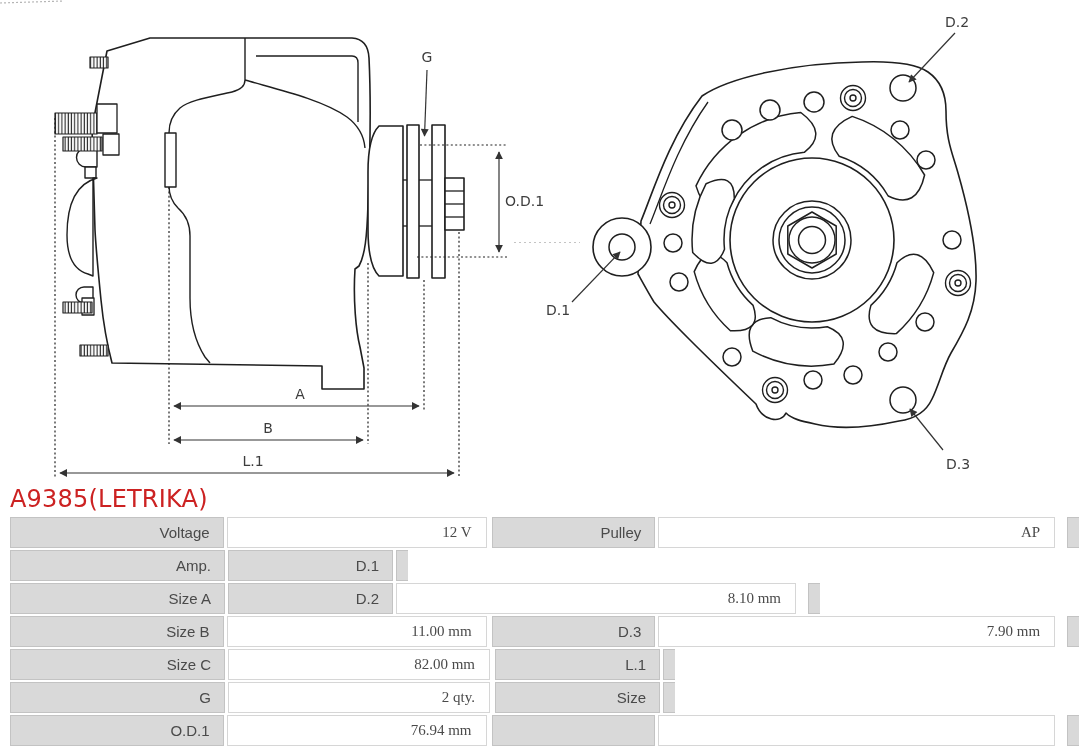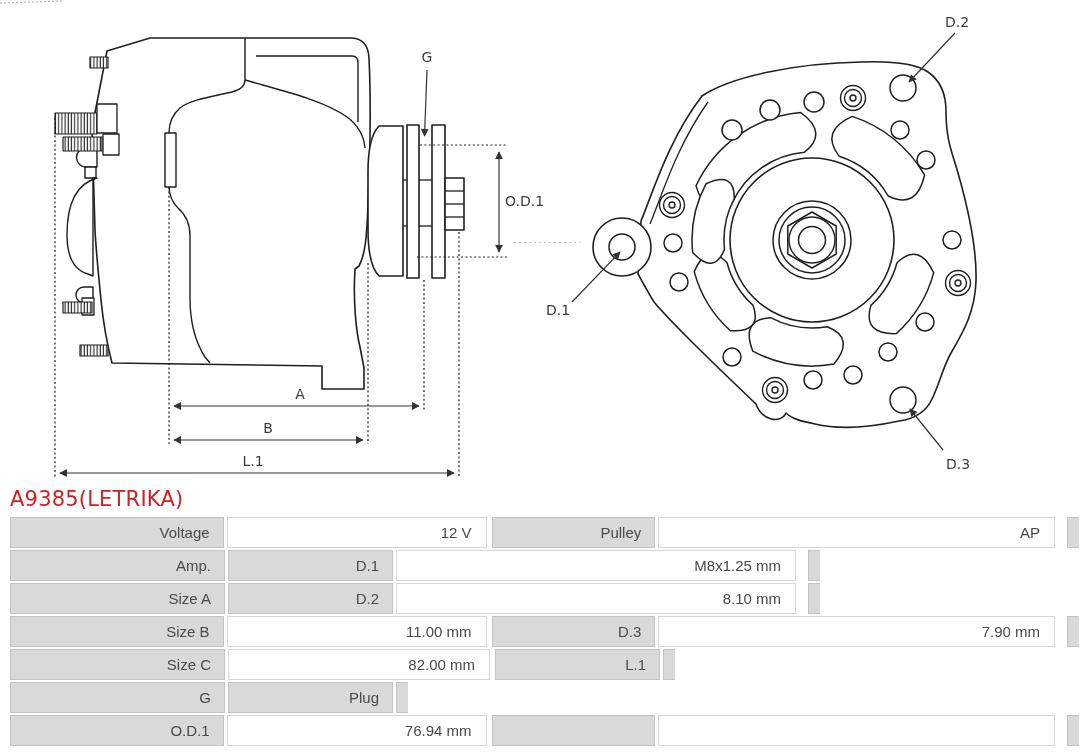--- a/index.html
+++ b/index.html
@@ -1,26 +1,26 @@
 <!DOCTYPE html>
 <html><head>
 <meta charset="utf-8">
 <style>
   html,body{margin:0;padding:0;background:#fff;}
   .page{position:relative;width:1080px;height:753px;background:#ffffff;overflow:hidden;
         font-family:"Liberation Sans",sans-serif;}
   .drawing-svg{position:absolute;left:0;top:0;}
   .part-title{position:absolute;left:10px;top:486px;font-family:"DejaVu Sans",sans-serif;
-              font-size:21px;line-height:26px;letter-spacing:0.2px;}
+              font-size:24px;line-height:26px;letter-spacing:0.2px;}
   .spec-table{position:absolute;left:10px;top:517px;width:1069px;}
   .spec-row{display:flex;height:31px;margin-bottom:2px;}
   .cell{box-sizing:border-box;font-size:15px;line-height:29px;color:#4a4a4a;
         text-align:right;white-space:nowrap;overflow:hidden;}
   .lbl{background:#d9d9d9;border:1px solid #c3c3c3;padding-right:13px;}
-  .val{background:#ffffff;border:1px solid #d6d6d6;padding-right:14px;}
+  .val{background:#ffffff;border:1px solid #d6d6d6;padding-right:14px;font-family:Liberation Serif, serif;}
   .c1{width:215px;margin-right:3px;padding-left:31px;}
   .c2{width:262px;margin-right:5px;}
   .c3{width:165px;margin-right:3px;}
   .c4{width:400px;margin-right:12px;}
   .c5{width:12px;background:#d9d9d9;border:1px solid #c3c3c3;border-right:none;}
   .dim-text{font-family:"DejaVu Sans",sans-serif;font-size:14px;fill:#3d3d3d;}
 </style>
 </head>
 <body>
 
@@ -194,21 +194,20 @@
       <div class="spec-row">
         <div class="cell c1 lbl">Voltage</div>
         <div class="cell c2 val">12 V</div>
         <div class="cell c3 lbl">Pulley</div>
         <div class="cell c4 val">AP</div>
         <div class="cell c5"></div>
       </div>
       <div class="spec-row">
         <div class="cell c1 lbl">Amp.</div>
         <div class="cell c3 lbl">D.1</div>
-        <div class="cell c4 val">M8x1.25 mm</div>
         <div class="cell c5"></div>
       </div>
       <div class="spec-row">
         <div class="cell c1 lbl">Size A</div>
         <div class="cell c3 lbl">D.2</div>
         <div class="cell c4 val">8.10 mm</div>
         <div class="cell c5"></div>
       </div>
       <div class="spec-row">
         <div class="cell c1 lbl">Size B</div>
@@ -218,21 +217,22 @@
         <div class="cell c5"></div>
       </div>
       <div class="spec-row">
         <div class="cell c1 lbl">Size C</div>
         <div class="cell c2 val">82.00 mm</div>
         <div class="cell c3 lbl">L.1</div>
         <div class="cell c5"></div>
       </div>
       <div class="spec-row">
         <div class="cell c1 lbl">G</div>
-        <div class="cell c3 lbl">Plug</div>
+        <div class="cell c2 val">2 qty.</div>
+        <div class="cell c3 lbl">Size</div>
         <div class="cell c5"></div>
       </div>
       <div class="spec-row">
         <div class="cell c1 lbl">O.D.1</div>
         <div class="cell c2 val">76.94 mm</div>
         <div class="cell c3 lbl"></div>
         <div class="cell c4 val"></div>
         <div class="cell c5"></div>
       </div>
     </div>

